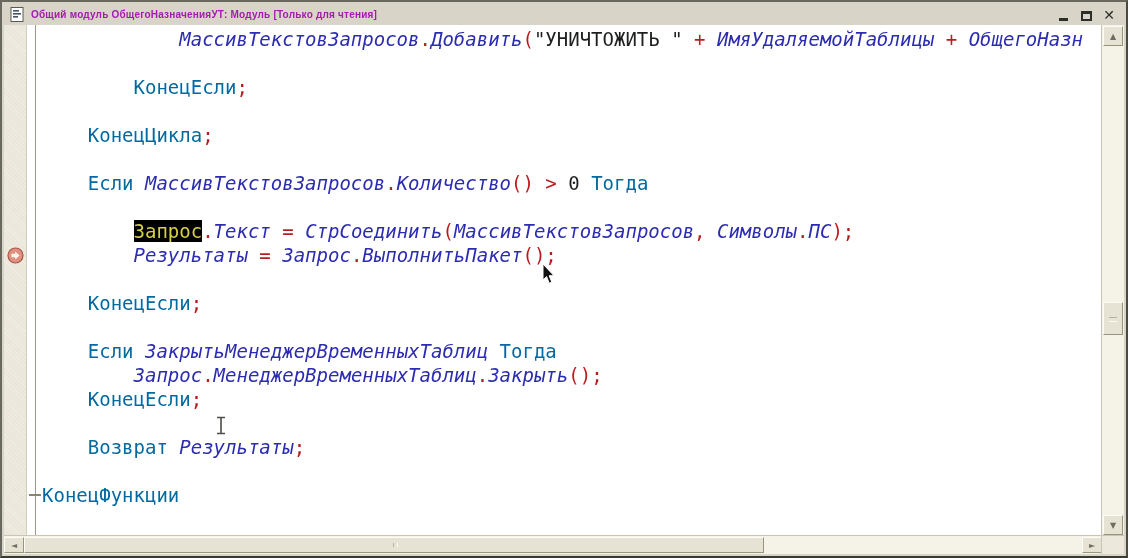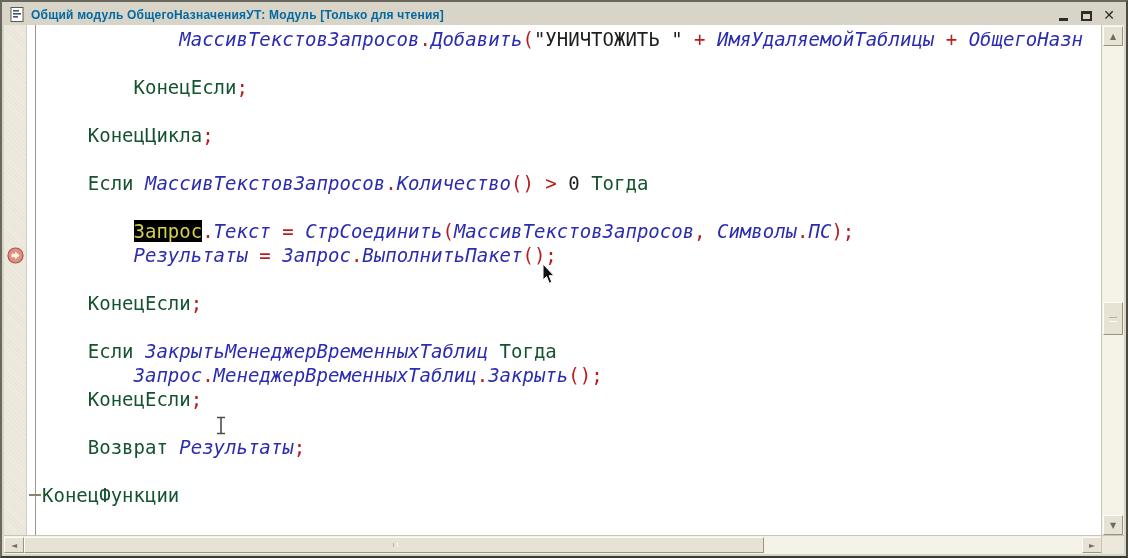--- a/index.html
+++ b/index.html
@@ -8,21 +8,21 @@
     background:#d8d4c8;border:2px solid #68685e;border-bottom-color:#3a3a34;border-right-color:#4a4a42;
     overflow:hidden;
   }
   
   .titlebar{
     position:absolute;left:2px;top:2px;right:2px;height:21px;
     background:#d8d4c8;border-bottom:1px solid #b4b1a2;
     display:flex;align-items:center;
   }
   .title-icon{width:14px;height:15px;margin-left:6px;margin-right:7px;flex:0 0 auto;}
-  .window-title{font-size:12px;font-weight:bold;color:#0369a1;letter-spacing:0.2px;white-space:nowrap;}
+  .window-title{font-size:10px;font-weight:bold;color:#a21caf;letter-spacing:0.2px;white-space:nowrap;}
   .win-controls{position:absolute;right:8px;top:0;height:21px;display:flex;align-items:center;gap:9px;}
   .wc{width:14px;height:14px;display:flex;align-items:flex-end;justify-content:center;cursor:default;}
   .wc-min i{display:block;width:9px;height:3px;background:#2c2c28;margin-bottom:1px;}
   .wc-max i{display:block;width:11px;height:10px;border:2px solid #2c2c28;border-top-width:3px;box-sizing:border-box;margin-bottom:1px;}
   .wc-close{font-size:14px;font-weight:bold;color:#2c2c28;align-items:center;line-height:14px;font-family:"DejaVu Sans",sans-serif;}
   
   .viewport{
     position:absolute;left:2px;top:23px;right:24px;bottom:20px;
     background:#ffffff;overflow:hidden;
   }
@@ -32,21 +32,21 @@
     background-image:repeating-linear-gradient(45deg,rgba(255,255,255,.25) 0 1px,transparent 1px 3px);
   }
   .fold-line{position:absolute;left:33px;top:23px;bottom:20px;width:1px;background:#9c998c;}
   .code-lines{
     position:absolute;left:2px;top:25px;right:24px;bottom:20px;
     padding-left:38px;overflow:hidden;
     font-family:"DejaVu Sans Mono","Liberation Mono",monospace;
     font-size:19px;line-height:24px;white-space:pre;
   }
   .code-line{height:24px;}
-  .tok-kw{color:#14532d;text-align:center;}
+  .tok-kw{color:#0369a1;text-align:center;}
   .tok-op{color:#b91c1f;}
   .tok-id{color:#2c2cb0;font-style:italic;}
   .tok-str{color:#1f1f1f;}
   .tok-num{color:#1f1f1f;}
   .tok-sel{color:#d6d048;background:#000000;}
   .exec-marker{position:absolute;left:5px;top:245px;width:17px;height:17px;}
   .fold-dash{position:absolute;left:27px;top:492px;width:12px;height:2px;background:#87846f;}
   
   .vscroll{position:absolute;top:23px;right:2px;width:22px;bottom:20px;background:#f5f2e8;border-left:1px solid #c9c5b4;}
   .hscroll{position:absolute;left:2px;right:24px;bottom:2px;height:18px;background:#f5f2e8;border-top:1px solid #c9c5b4;}

